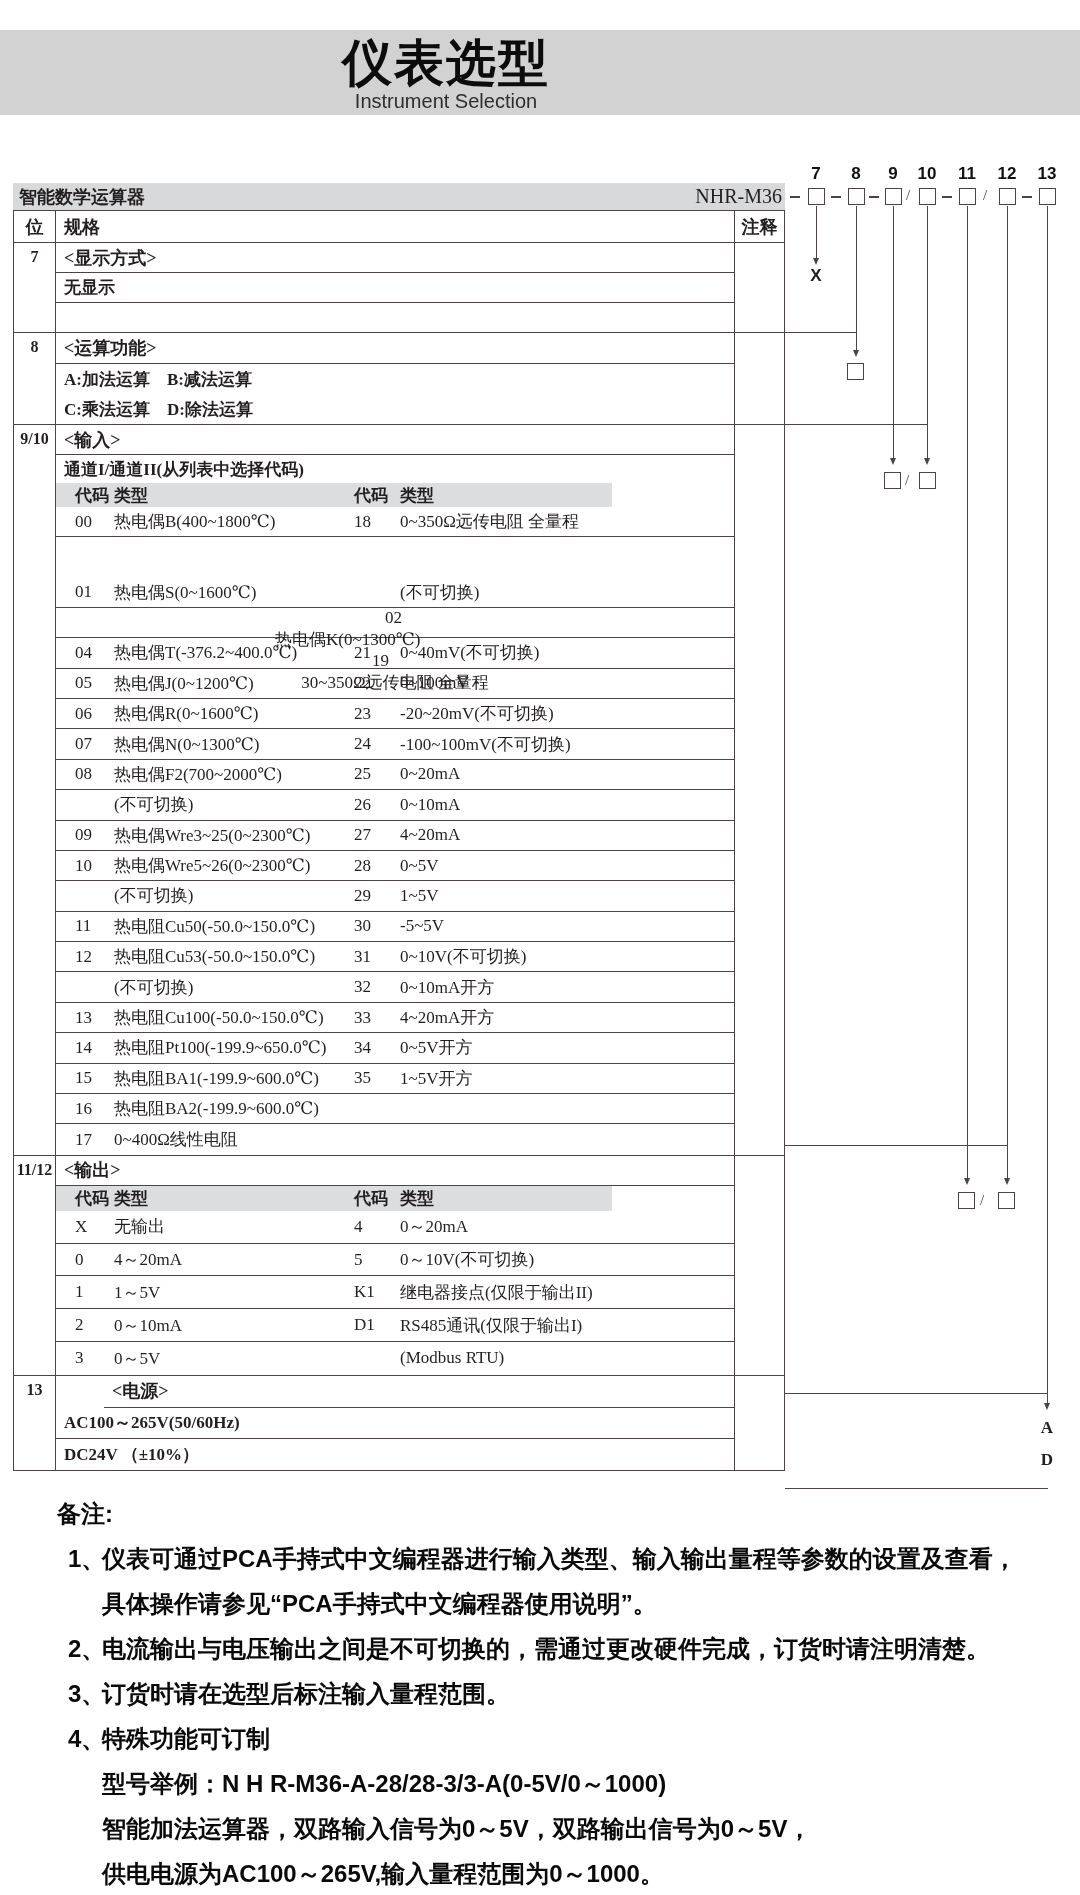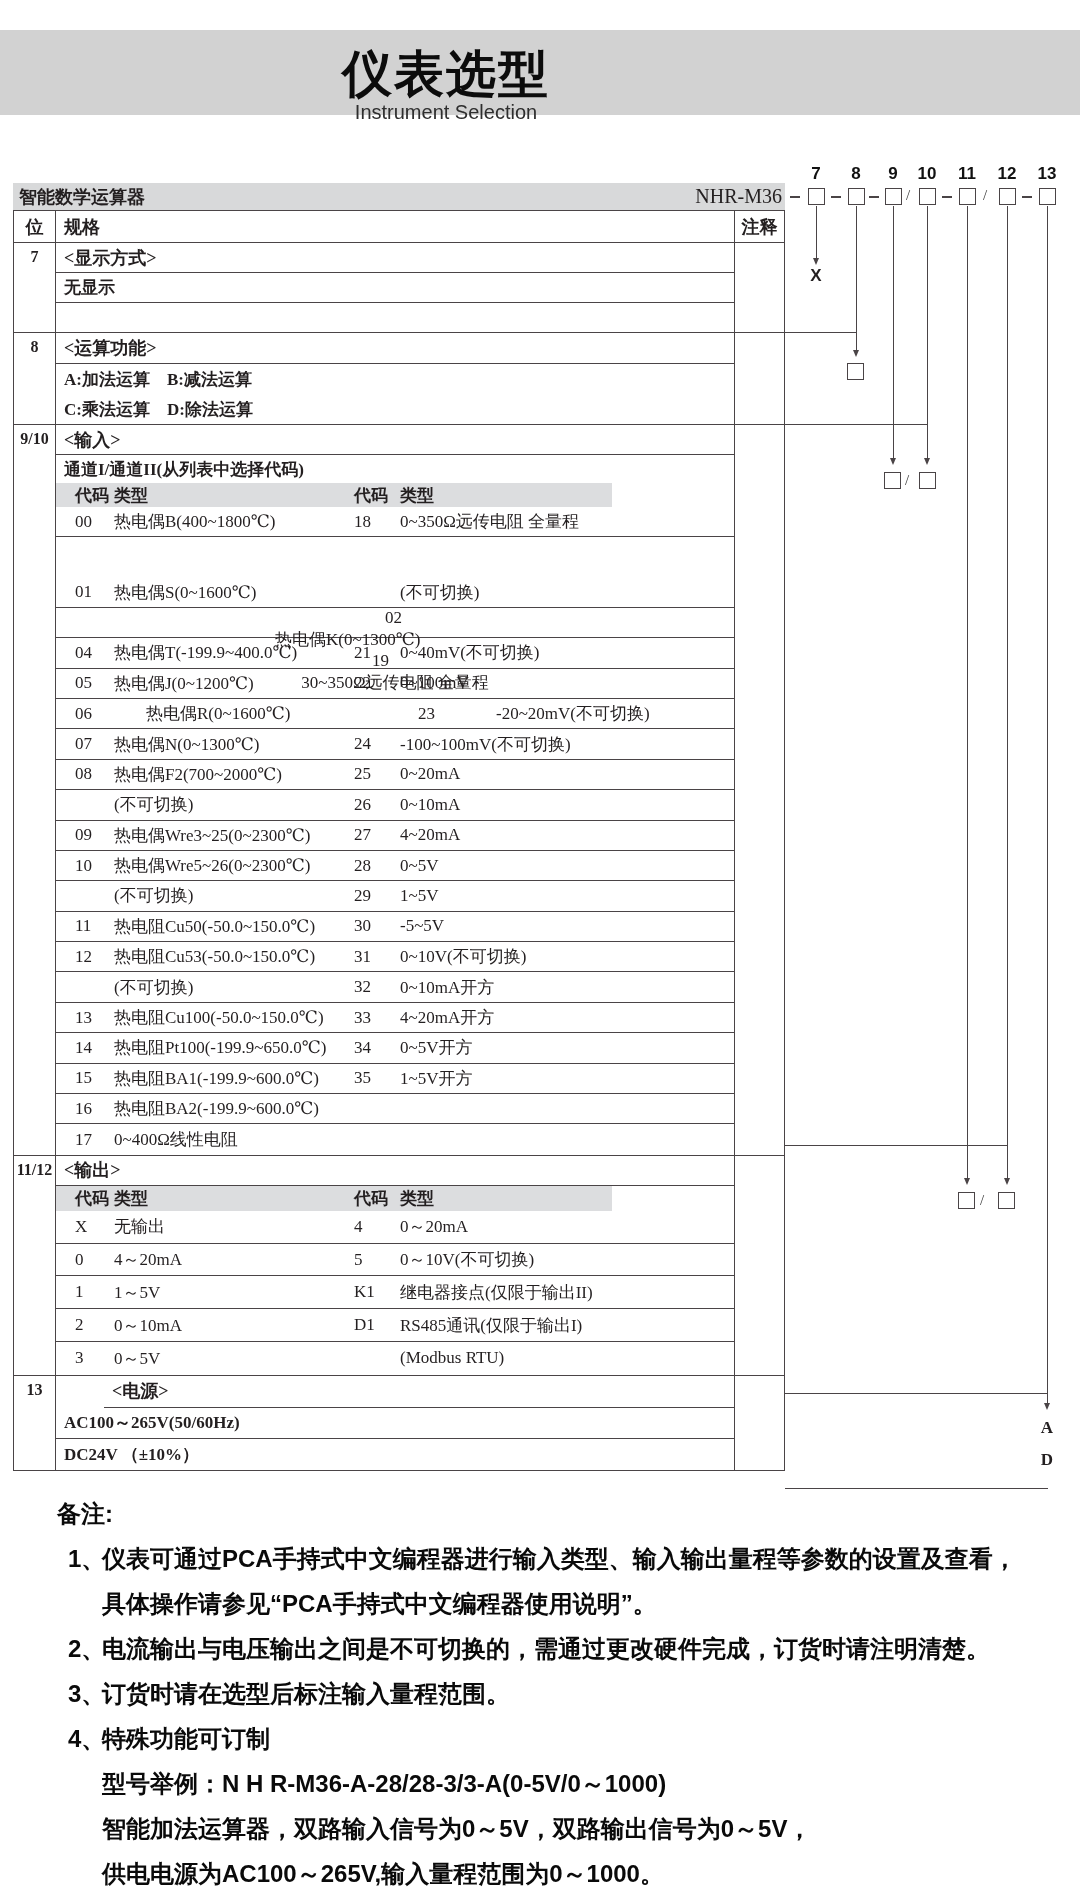--- a/index.html
+++ b/index.html
@@ -10,21 +10,21 @@
     --modelband:#d8d9da;
   }
   *{margin:0;padding:0;box-sizing:border-box;}
   body{background:#ffffff;}
   .page{position:relative;width:1080px;height:1895px;background:#fff;overflow:hidden;
         font-family:"Liberation Serif","DejaVu Serif",serif;color:var(--txt);}
   
   .title-band{position:absolute;left:0;top:30px;width:1080px;height:85px;background:var(--band);}
   .title-inner{position:absolute;left:0;top:0;width:892px;height:100%;text-align:center;}
   .main-title{font-family:"Liberation Sans","DejaVu Sans",sans-serif;font-weight:bold;
-              font-size:50px;line-height:54px;margin-top:17px;color:#0c0c0c;letter-spacing:2px;}
+              font-size:50px;line-height:54px;margin-top:6px;color:#0c0c0c;letter-spacing:2px;}
   .sub-title{font-family:"Liberation Sans","DejaVu Sans",sans-serif;font-size:20px;color:#2e2e2e;margin-top:0px;}
   
   .model-band{position:absolute;left:13px;top:183px;width:772px;height:27px;background:var(--modelband);
               display:flex;align-items:center;justify-content:space-between;padding:0 3px 0 6px;}
   .product-name{font-weight:bold;font-size:18px;}
   .model-code{font-size:20px;}
   
   .sel-table{position:absolute;left:13px;top:210px;width:772px;border:1px solid var(--ln);background:#fff;}
   .thead{display:flex;height:31px;}
   .th-pos{width:42px;border-right:1px solid var(--ln);display:flex;align-items:center;justify-content:center;
@@ -136,31 +136,31 @@
               <span class="ct2">(不可切换)</span>
             </div>
             <div class="code-row bb" style="height: 30.4px; flex-direction: column;">
               <span class="cc1">02</span>
               <span class="ct1">热电偶K(0~1300℃)</span>
               <span class="cc2">19</span>
               <span class="ct2">30~350Ω远传电阻 全量程</span>
             </div>
             <div class="code-row bb" style="height: 30.4px;">
               <span class="cc1">04</span>
-              <span class="ct1">热电偶T(-199.9~400.0℃)</span>
+              <span class="ct1">热电偶T(-376.2~400.0℃)</span>
               <span class="cc2">21</span>
               <span class="ct2">0~40mV(不可切换)</span>
             </div>
             <div class="code-row bb" style="height: 30.4px;">
               <span class="cc1">05</span>
               <span class="ct1">热电偶J(0~1200℃)</span>
               <span class="cc2">22</span>
               <span class="ct2">0~100mV</span>
             </div>
-            <div class="code-row bb" style="height: 30.4px; gap: 32px;">
+            <div class="code-row bb" style="height: 30.4px;">
               <span class="cc1">06</span>
               <span class="ct1">热电偶R(0~1600℃)</span>
               <span class="cc2">23</span>
               <span class="ct2">-20~20mV(不可切换)</span>
             </div>
             <div class="code-row bb" style="height: 30.4px;">
               <span class="cc1">07</span>
               <span class="ct1">热电偶N(0~1300℃)</span>
               <span class="cc2">24</span>
               <span class="ct2">-100~100mV(不可切换)</span>

